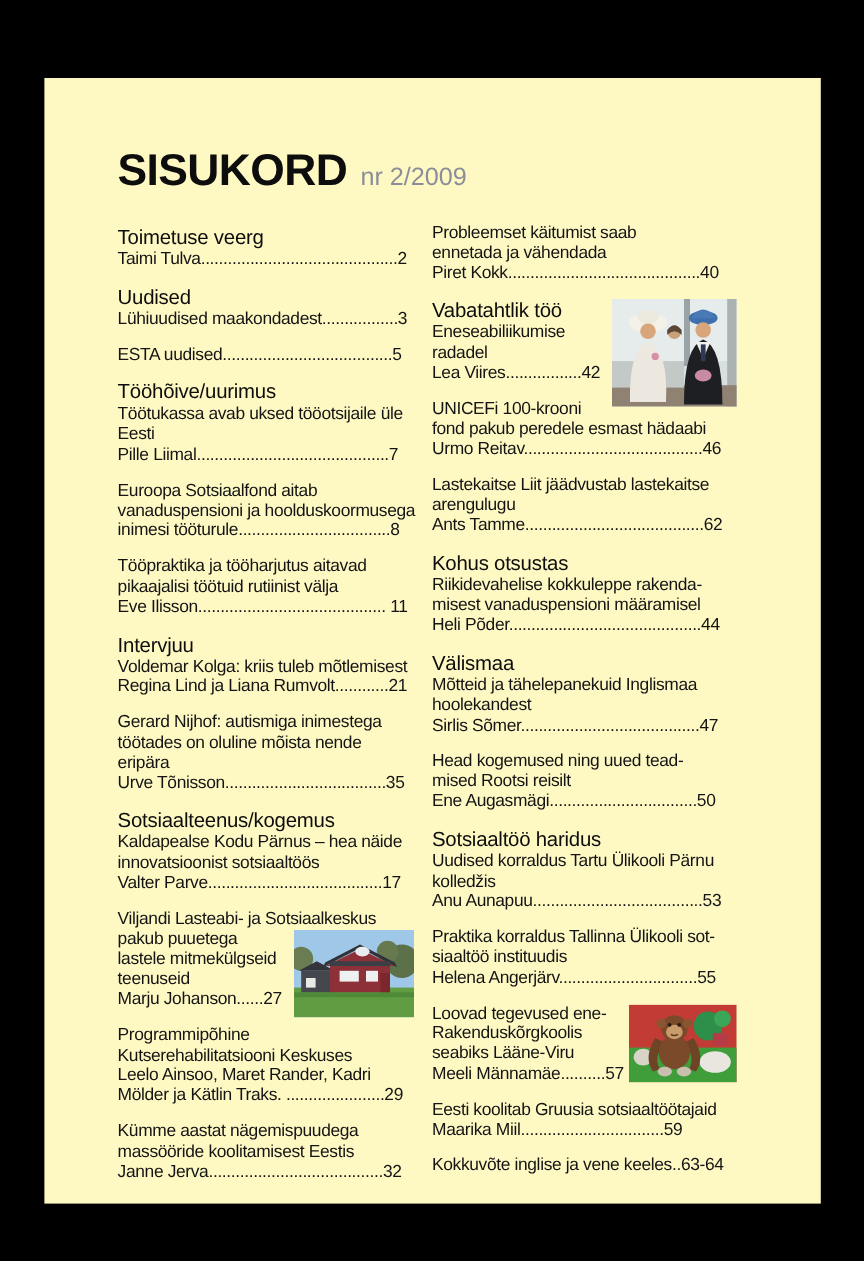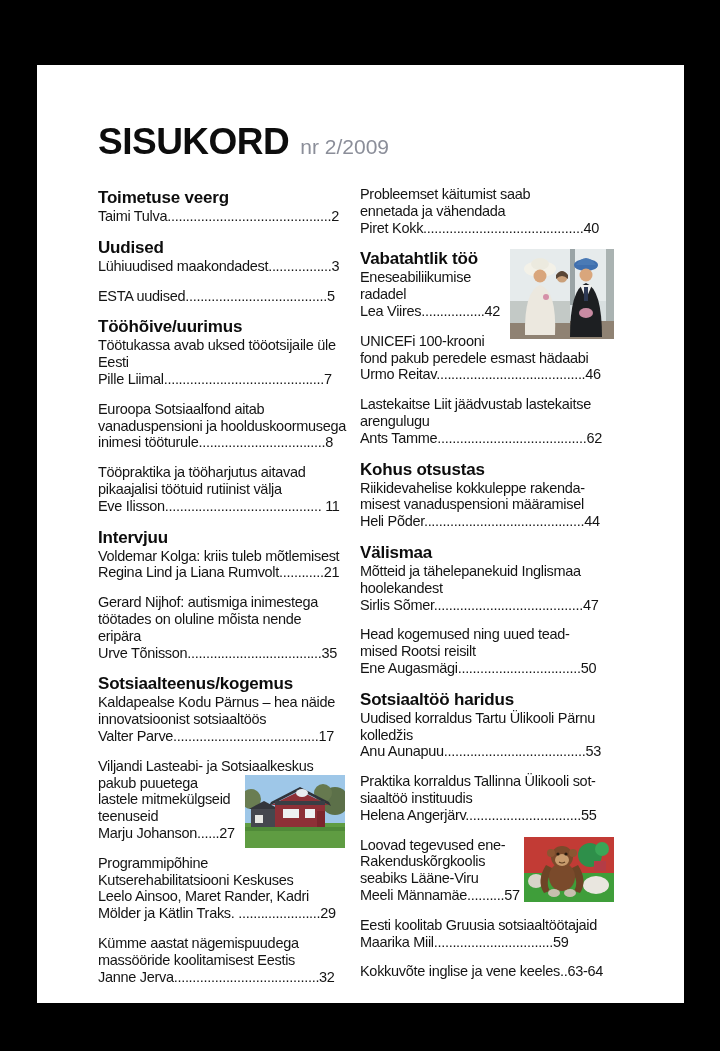--- a/index.html
+++ b/index.html
@@ -6,37 +6,37 @@
   body {
     width:720px; height:1051px;
     background:#000000;
     position:relative;
     font-family:"Liberation Sans", sans-serif;
     overflow:hidden;
   }
   .page {
     position:absolute; left:37px; top:65px;
     width:647px; height:938px;
-    background:#ffffff;
+    background:#fef9c3;
   }
   .content { padding:56px 0 0 61px; }
   .titlebar { white-space:nowrap; }
   h1 {
     display:inline; margin:0;
     font-size:37px; font-weight:bold; color:#0d0d0d;
     letter-spacing:-0.5px;
   }
   .issue { font-size:21px; color:#8b8e99; margin-left:11px; }
   .cols { display:flex; margin-top:23px; }
   .col-left  { width:250px; margin-right:12px; flex:none; }
   .col-right { width:254px; flex:none; }
   .block { position:relative; }
   h2 {
     margin:2px 0 0 0;
-    font-size:17px; line-height:20px; font-weight:bold; color:#0d0d0d;
+    font-size:17px; line-height:20px; font-weight:normal; color:#0d0d0d;
     letter-spacing:-0.2px;
   }
   .item { position:relative; margin:0 0 13px 0; }
   .line {
     font-size:14.5px; line-height:16.8px; color:#141414;
     letter-spacing:-0.3px; white-space:nowrap;
   }
   .photo { position:absolute; overflow:hidden; }
   .photo svg { display:block; }
   .photo-volunteers { top:0;    right:0;   width:104px; height:90px; }

